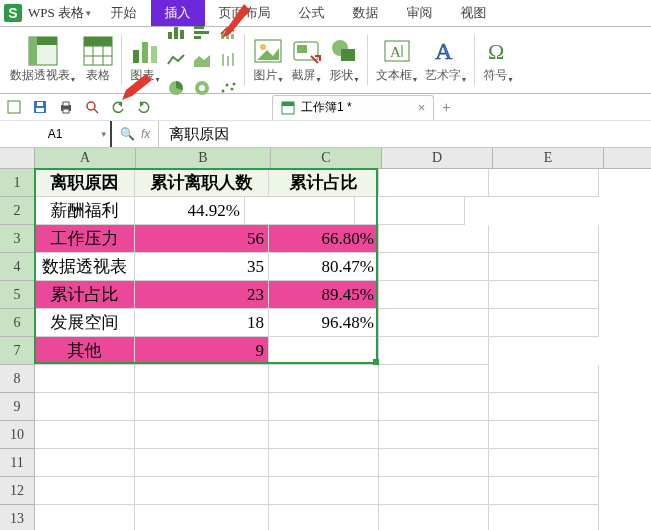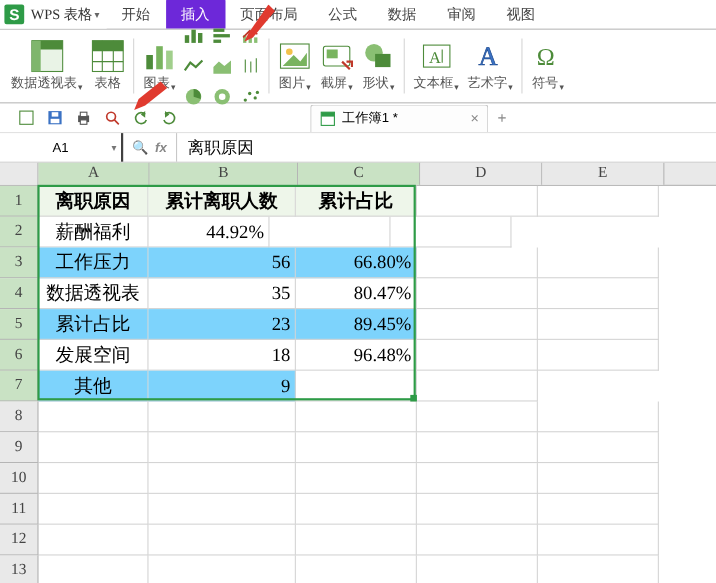--- a/index.html
+++ b/index.html
@@ -103,21 +103,21 @@
   display:flex; align-items:center; justify-content:center;
   color:#518a3a;
 }
 .mini svg { display:block; }
 
 .qat {
   height: 26px;
   border-bottom: 1px solid #e2e2e2;
   display:flex;
   align-items:center;
-  padding-left:16px;
+  padding-left:6px;
   gap:10px;
 }
 .qat-icon {
   width:16px;height:16px;display:flex;align-items:center;justify-content:center;
 }
 .doc-tab-area {
   flex:1; display:flex; align-items:center;
 }
 .doc-tab {
   margin-left: 110px;
@@ -213,21 +213,21 @@
 .w-c{ width:110px; }
 .w-d{ width:110px; }
 .w-e{ width:110px; }
 .txt-c{ text-align:center; }
 .txt-r{ text-align:right; }
 .hdrcell{
   background:#eef6ea;
   font-weight:bold;
   text-align:center;
 }
-.stripe{ background:#7dd3fc; }
+.stripe{ background:#ec4899; }
 
 .selbox{
   position:absolute;
   border:2px solid #2e9b47;
   pointer-events:none;
   box-sizing:border-box;
 }
 .selbox .handle{
   position:absolute; right:-3px; bottom:-3px;
   width:6px;height:6px;background:#2e9b47;
@@ -483,21 +483,21 @@
   </div>
 </div>
 
 <div class="formulabar">
   <div class="namebox">
     <span>A1</span>
     <span class="nbdd">▾</span>
   </div>
   <div class="fx-btns">
     <span>🔍</span>
-    <span style="font-style:italic;font-weight:bold;">fx</span>
+    <span style="font-style:italic;">fx</span>
   </div>
   <div class="fx-input">
     <span>离职原因</span>
   </div>
 </div>
 
 <div class="sheet" id="sheet">
   <div class="colheads">
     <div class="corner"></div>
     <div class="colh w-a sel">A</div>

